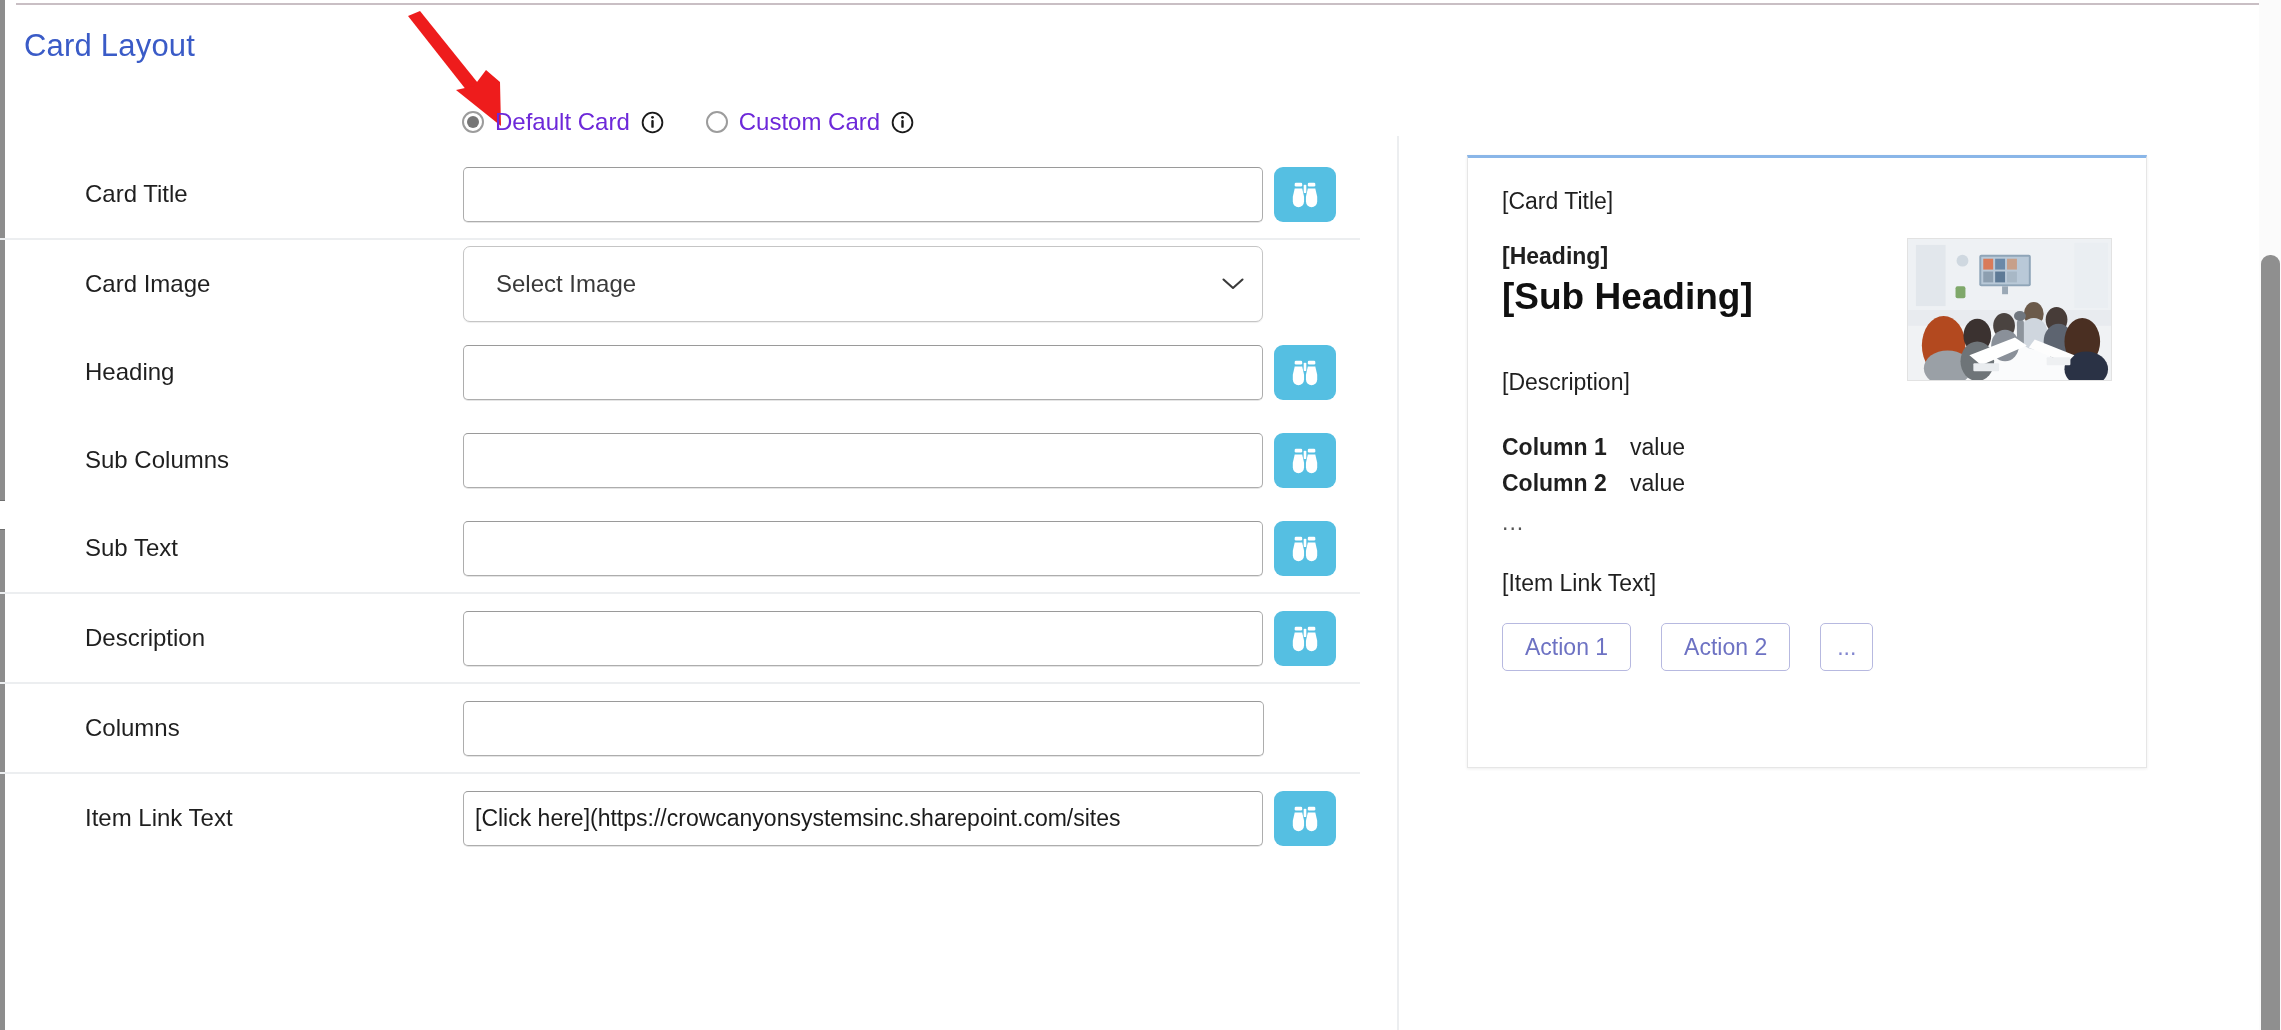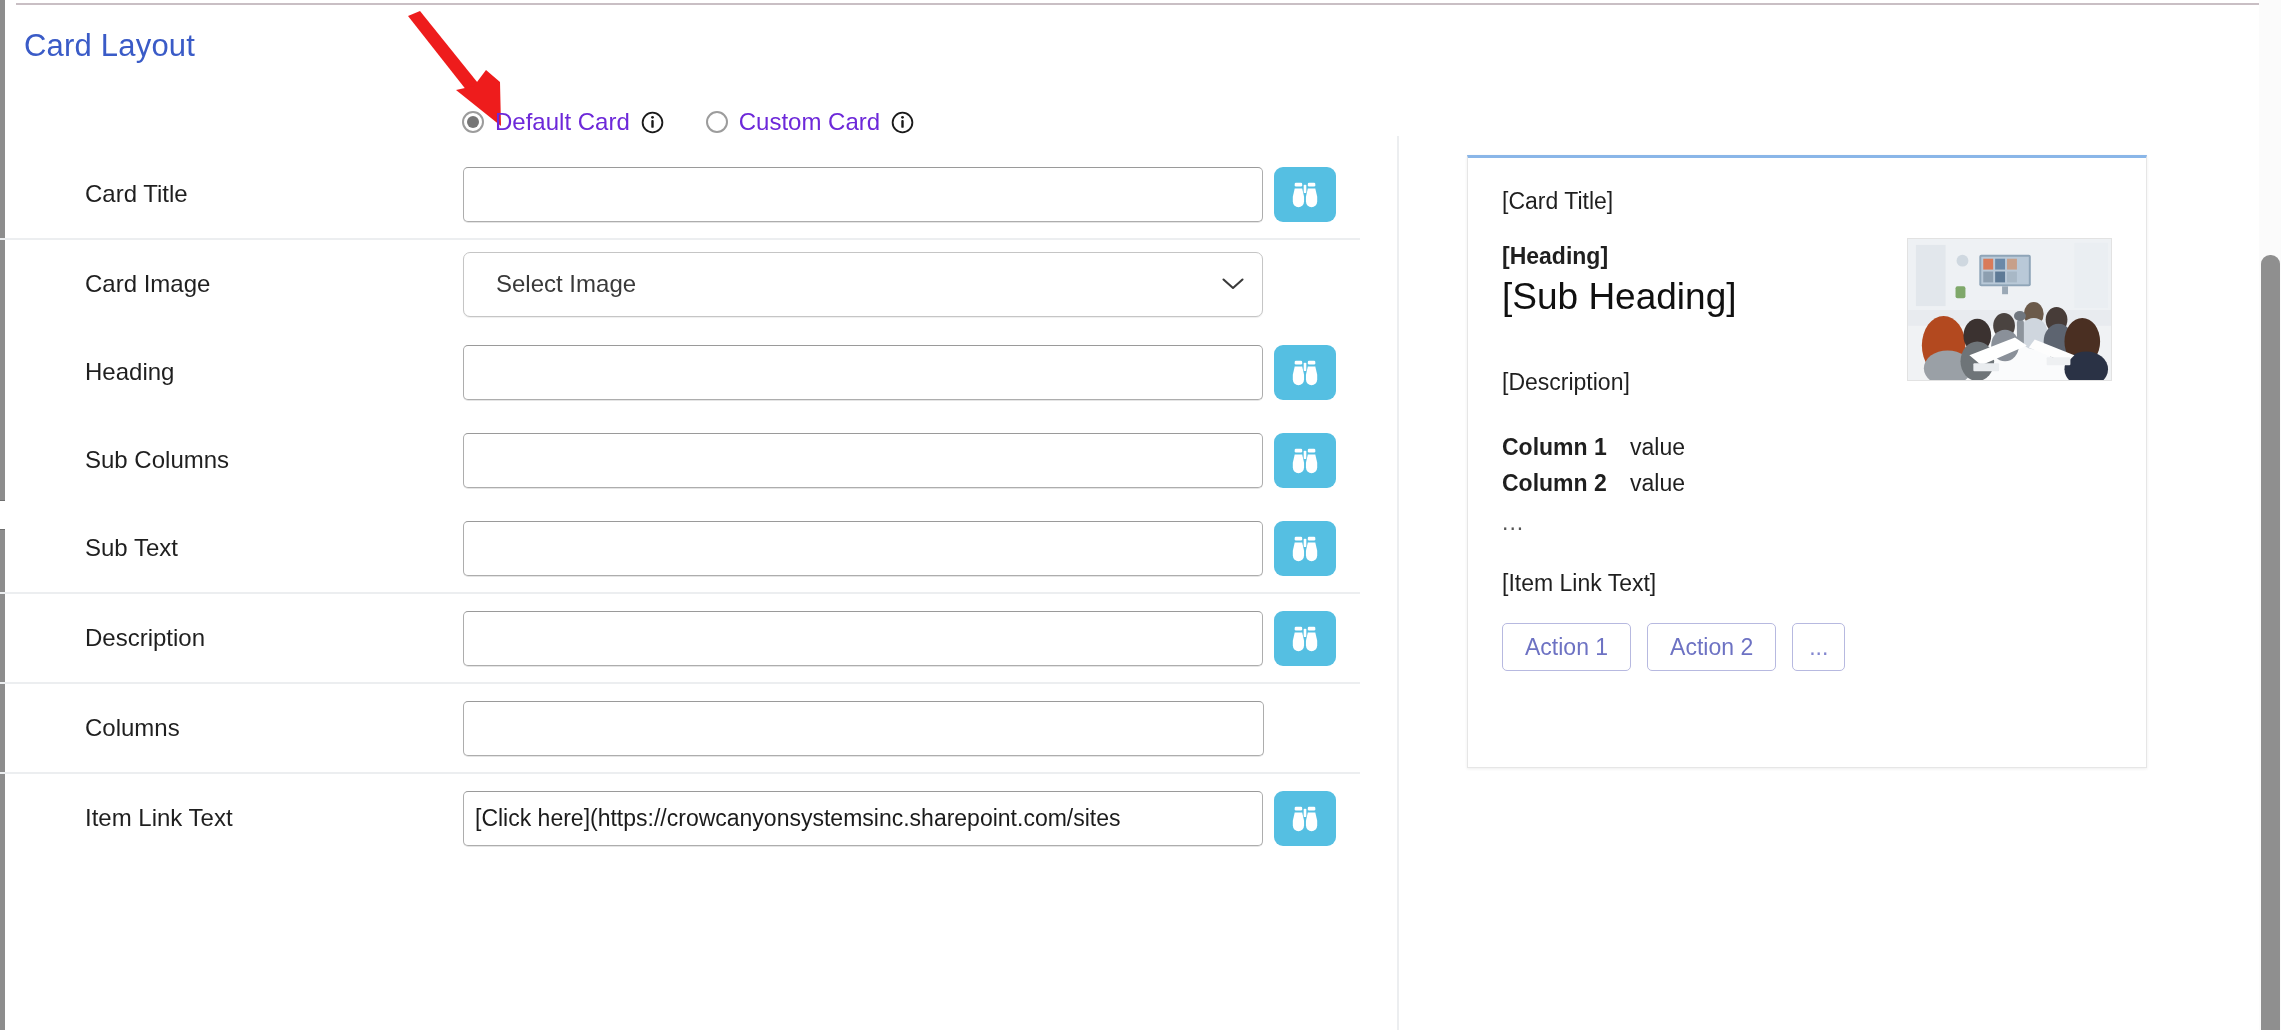--- a/index.html
+++ b/index.html
@@ -77,50 +77,50 @@
   .tbox {
     width: 800px; height: 55px; background: #fff;
     border: 1px solid #adadad; border-top-color: #9a9a9a;
     border-radius: 5px; box-shadow: 0 1px 0 rgba(0,0,0,.10);
     display: flex; align-items: center; padding: 0 11px;
     font-size: 23px; color: #1b1b1b; overflow: hidden; white-space: nowrap;
   }
   .tbox.wide { width: 801px; }
   .tbox .val { overflow: hidden; text-overflow: clip; white-space: nowrap; }
   .sel {
-    width: 800px; height: 65px; background: #fff;
+    width: 800px; height: 76px; background: #fff;
     border: 1px solid #c5c5c5; border-radius: 7px;
     box-shadow: 0 1px 1px rgba(0,0,0,.07);
     display: flex; align-items: center; justify-content: space-between;
     padding: 0 18px 0 32px; font-size: 24px; color: #3a3a3a;
   }
   .binoc {
     width: 62px; height: 55px; border-radius: 9px; background: #55bfe2;
     display: flex; align-items: center; justify-content: center; flex: 0 0 auto;
   }
 
   
   .preview-card {
     position: absolute; left: 1467px; top: 155px; width: 680px; height: 613px;
     background: #fff; border: 1px solid #e6e6e6; border-top: 3px solid #8ab6e8;
     box-shadow: 0 1px 3px rgba(0,0,0,.07);
   }
   .pc-inner { position: relative; padding: 30px 34px; }
   .pc-card-title { font-size: 23px; color: #1f1f1f; margin-bottom: 28px; }
   .pc-heading { font-size: 23px; color: #1f1f1f; font-weight: 700; }
-  .pc-subheading { font-size: 37px; color: #101010; font-weight: 400; line-height: 1.22; margin-top: 4px; }
+  .pc-subheading { font-size: 37px; color: #101010; font-weight: 700; line-height: 1.22; margin-top: 4px; }
   .pc-subtext { font-size: 23px; color: #8e8e8e; margin-top: 4px; }
   .pc-desc { font-size: 23px; color: #1f1f1f; margin-top: 50px; }
   .pc-cols { margin-top: 34px; }
   .pc-col-line { display: flex; font-size: 23px; line-height: 1.55; }
   .pc-col-name { font-weight: 700; color: #1f1f1f; width: 128px; }
   .pc-col-val { color: #1f1f1f; }
   .pc-ellipsis { font-size: 23px; color: #555; margin-top: 8px; letter-spacing: 1px; }
   .pc-link { font-size: 23px; color: #1f1f1f; margin-top: 34px; }
-  .pc-actions { display: flex; gap: 16px; margin-top: 26px; }
+  .pc-actions { display: flex; gap: 30px; margin-top: 26px; }
   .pc-btn {
     border: 1px solid #b7b9e0; border-radius: 5px; background: #fff;
     height: 48px; padding: 0 22px; display: flex; align-items: center;
     font-size: 23px; color: #6d72c3; white-space: nowrap;
   }
   .pc-btn.small { padding: 0 16px; color: #8286cf; }
   .pc-thumb {
     position: absolute; right: 34px; top: 80px; width: 205px; height: 143px;
     border: 1px solid #e2e2e2; overflow: hidden; background: #dfe3e8;
   }

